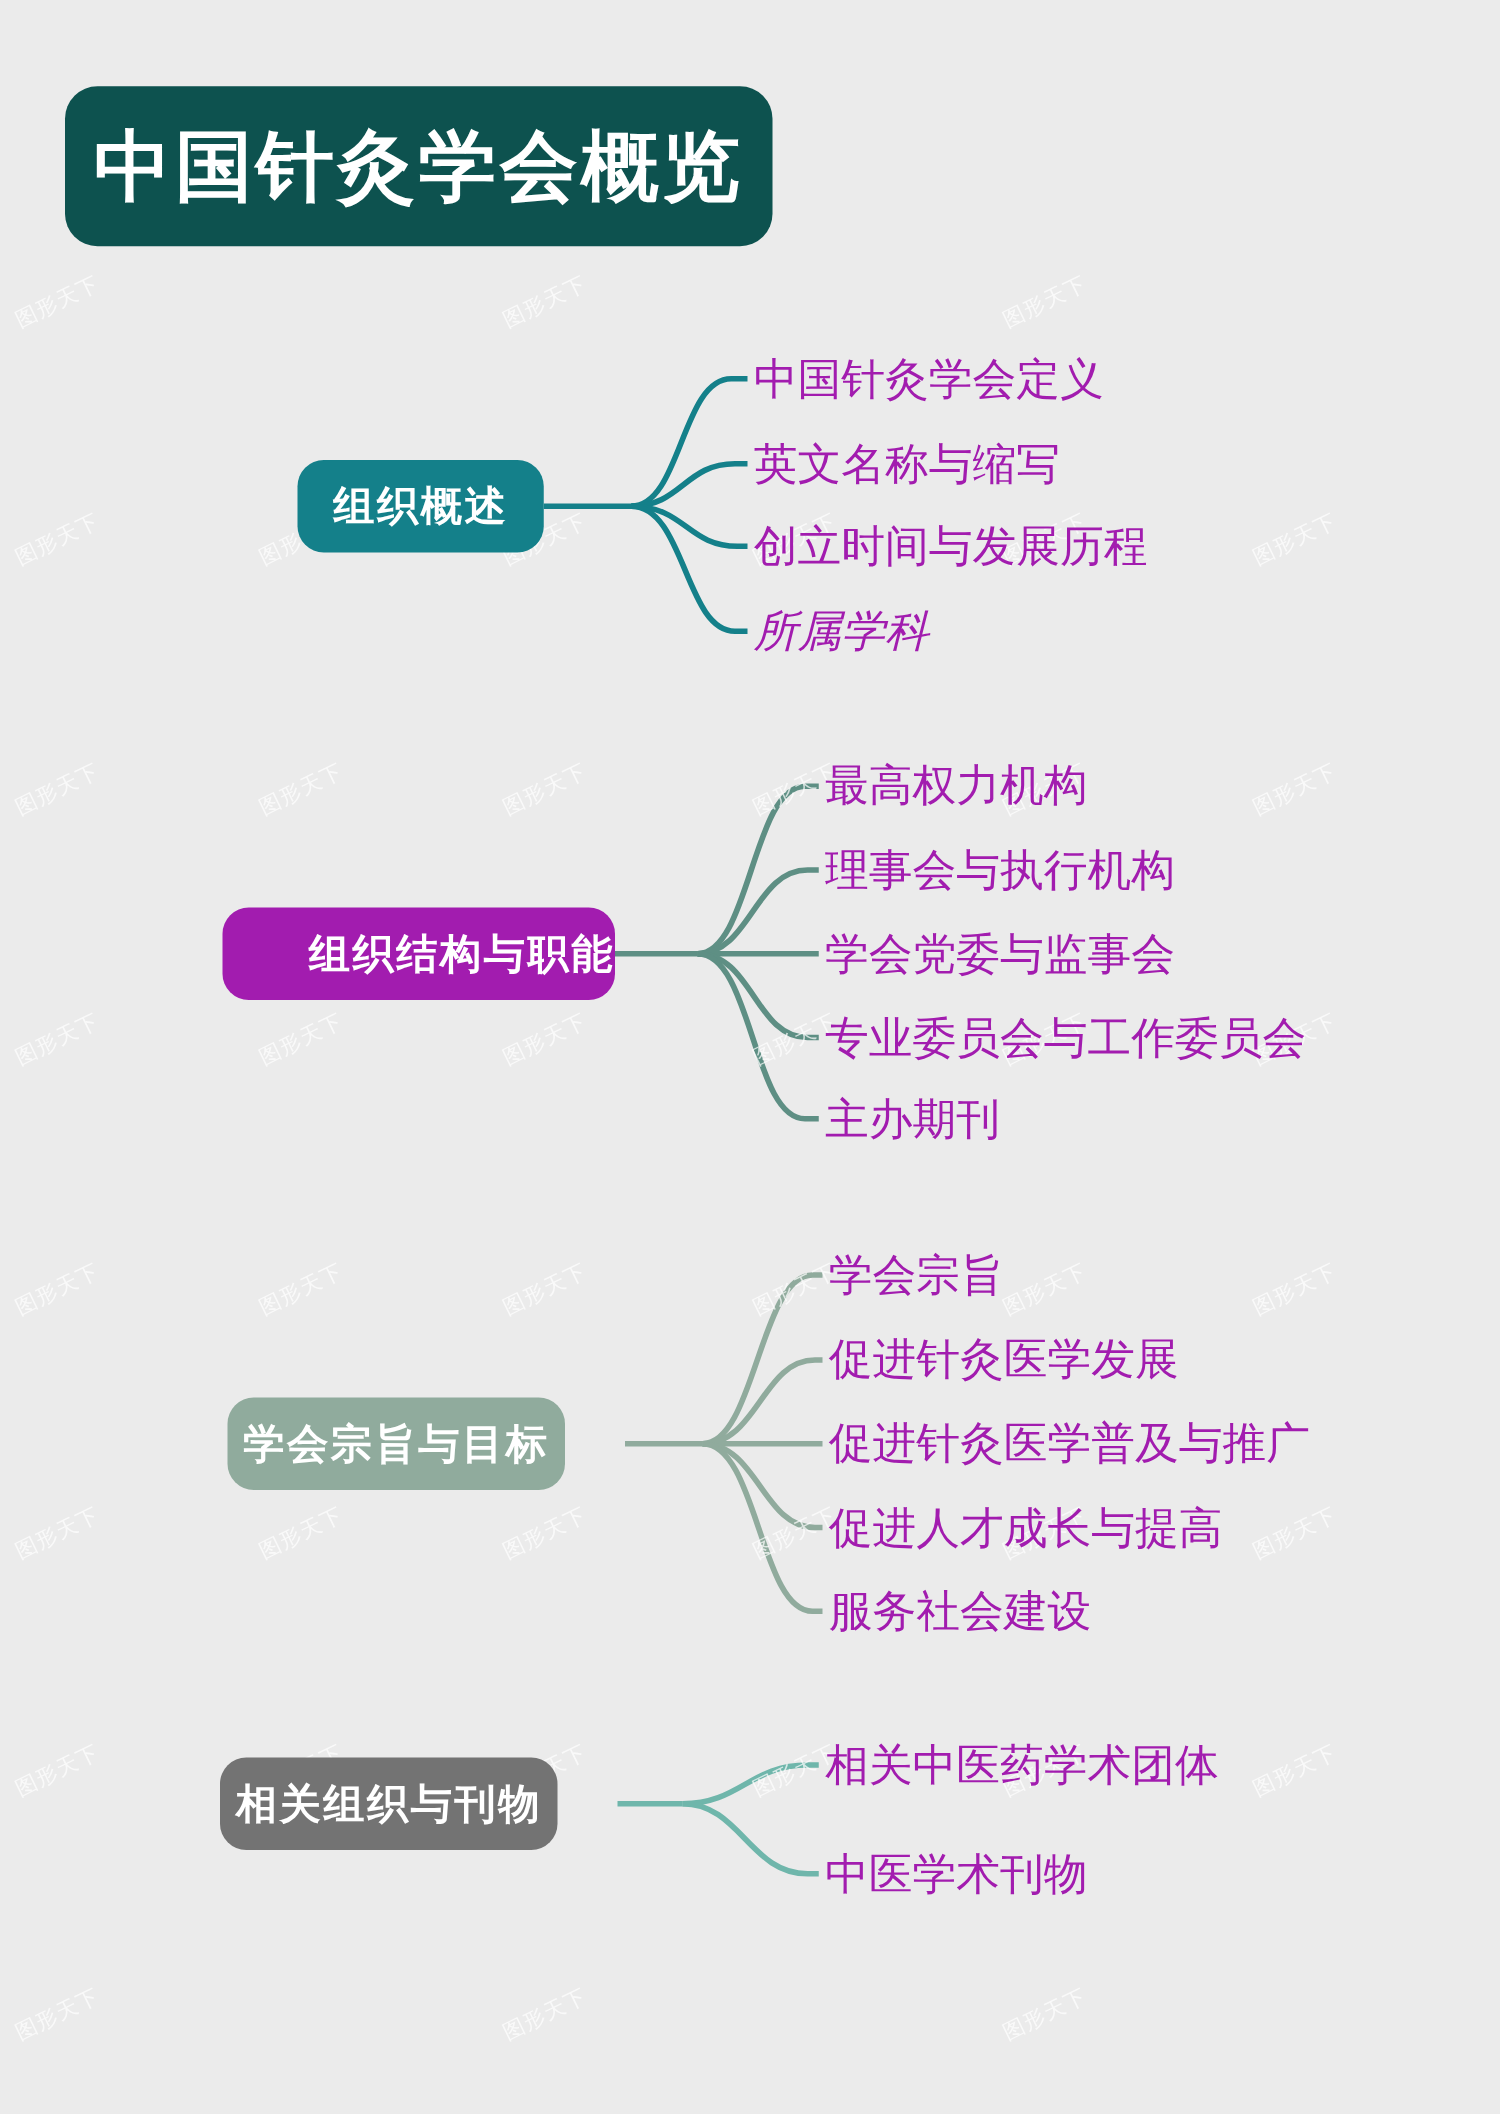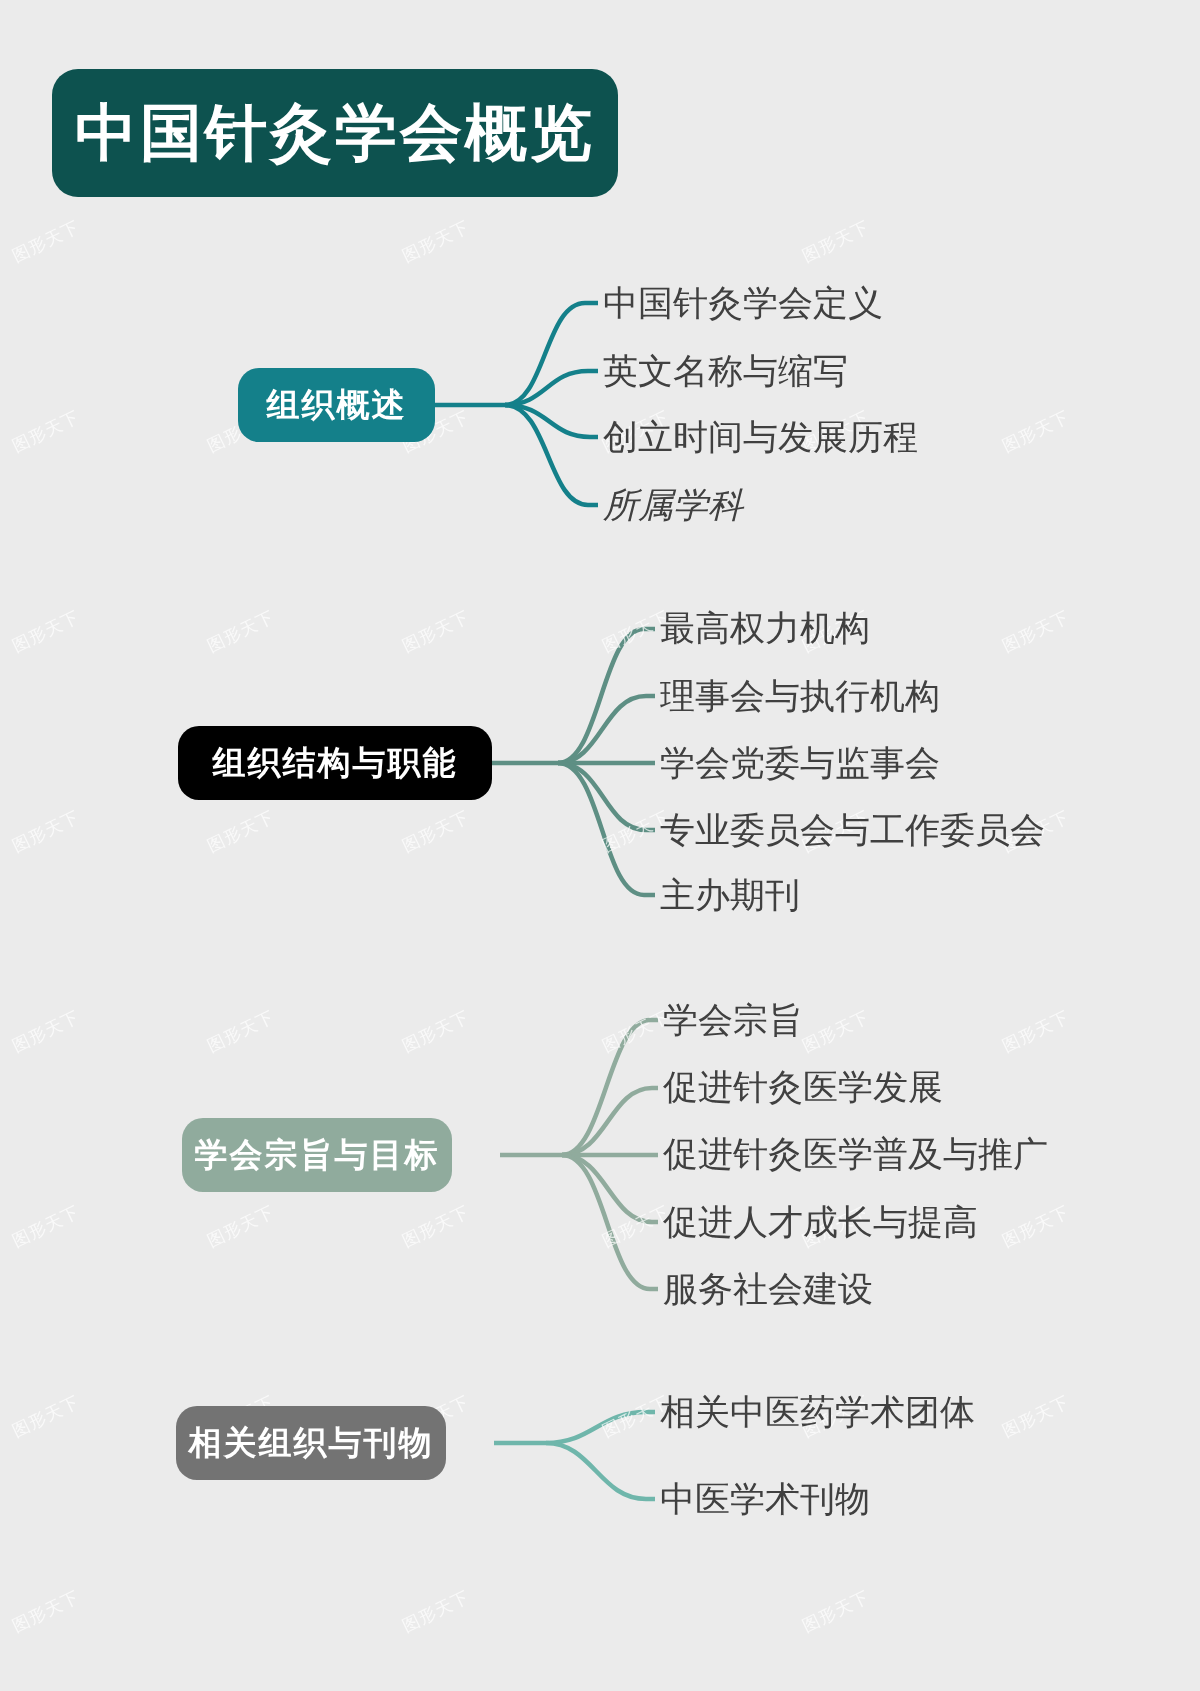--- a/index.html
+++ b/index.html
@@ -82,21 +82,21 @@
     height: 74px;
     border-radius: 21px;
     font-size: 33px;
     letter-spacing: 2px;
   }
 
   
   .leaf {
     position: absolute;
     z-index: 3;
-    color: #404040;
+    color: #a21caf;
     font-size: 35px;
     white-space: nowrap;
     font-family: "Liberation Serif", "DejaVu Serif", serif;
     line-height: 1;
   }
 </style>
 </head>
 <body style="background: rgb(235, 235, 235);">
 
 <div id="canvas">
@@ -196,21 +196,21 @@
   </div>
 
   <div class="node root-node" style="background:#0d524f;">
     <span>中国针灸学会概览</span>
   </div>
   <div class="leaf" style="left:603px; top:286px;">中国针灸学会定义</div>
   <div class="leaf" style="left:603px; top:354px;">英文名称与缩写</div>
   <div class="leaf" style="left:603px; top:420px;">创立时间与发展历程</div>
   <div class="leaf" style="left:603px; top:488px;font-style:italic;">所属学科</div>
 
-  <div class="node branch-node" style="left:178px; top:726px; width:314px; background:#000000;">
+  <div class="node branch-node" style="left:178px; top:726px; width:314px; background:#a21caf;justify-content:flex-end;">
     <span>组织结构与职能</span>
   </div>
   <div class="leaf" style="left:660px; top:611px;">最高权力机构</div>
   <div class="leaf" style="left:660px; top:679px;">理事会与执行机构</div>
   <div class="leaf" style="left:660px; top:746px;">学会党委与监事会</div>
   <div class="leaf" style="left:660px; top:813px;">专业委员会与工作委员会</div>
   <div class="leaf" style="left:660px; top:878px;">主办期刊</div>
 
   <div class="node branch-node" style="left:182px; top:1118px; width:270px; background:#90ab9d;">
     <span>学会宗旨与目标</span>

